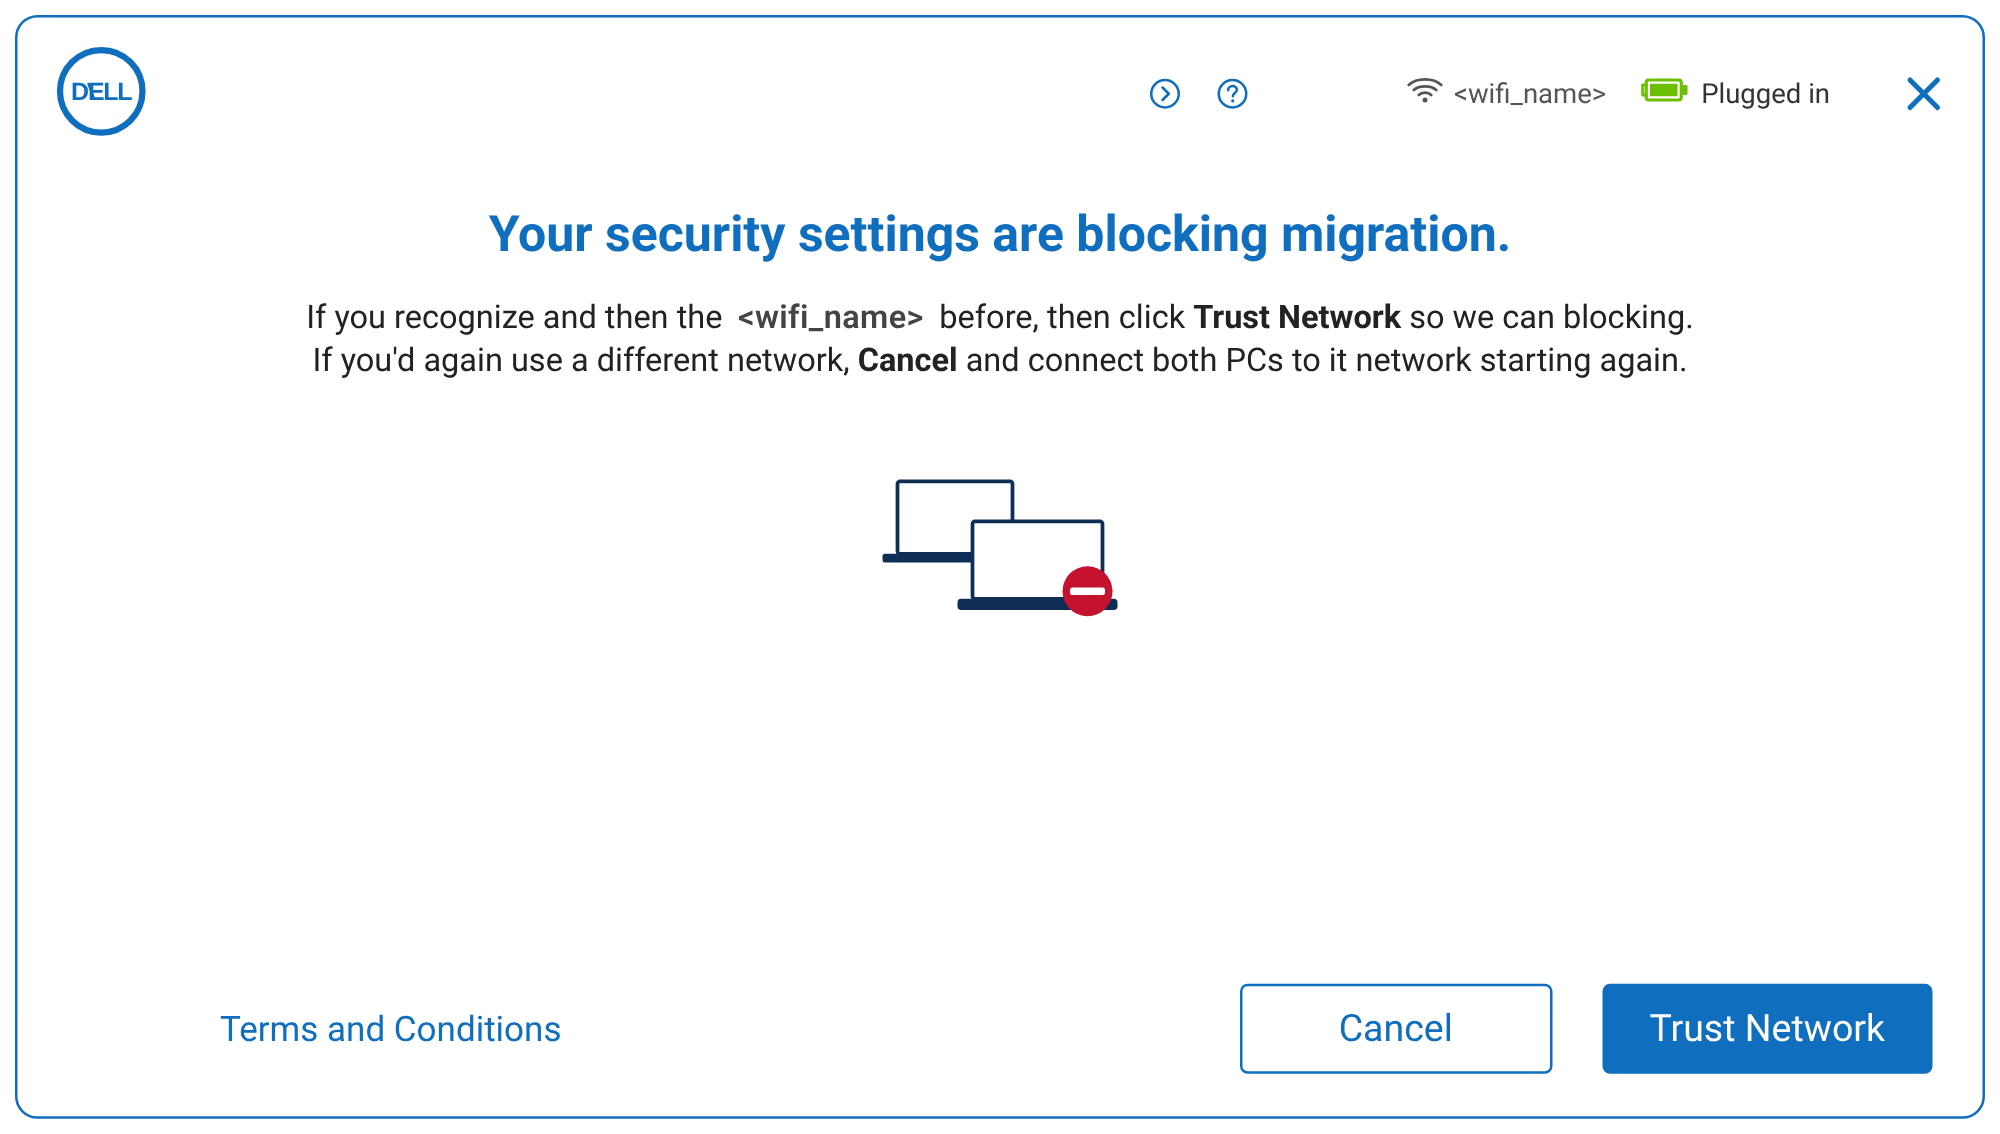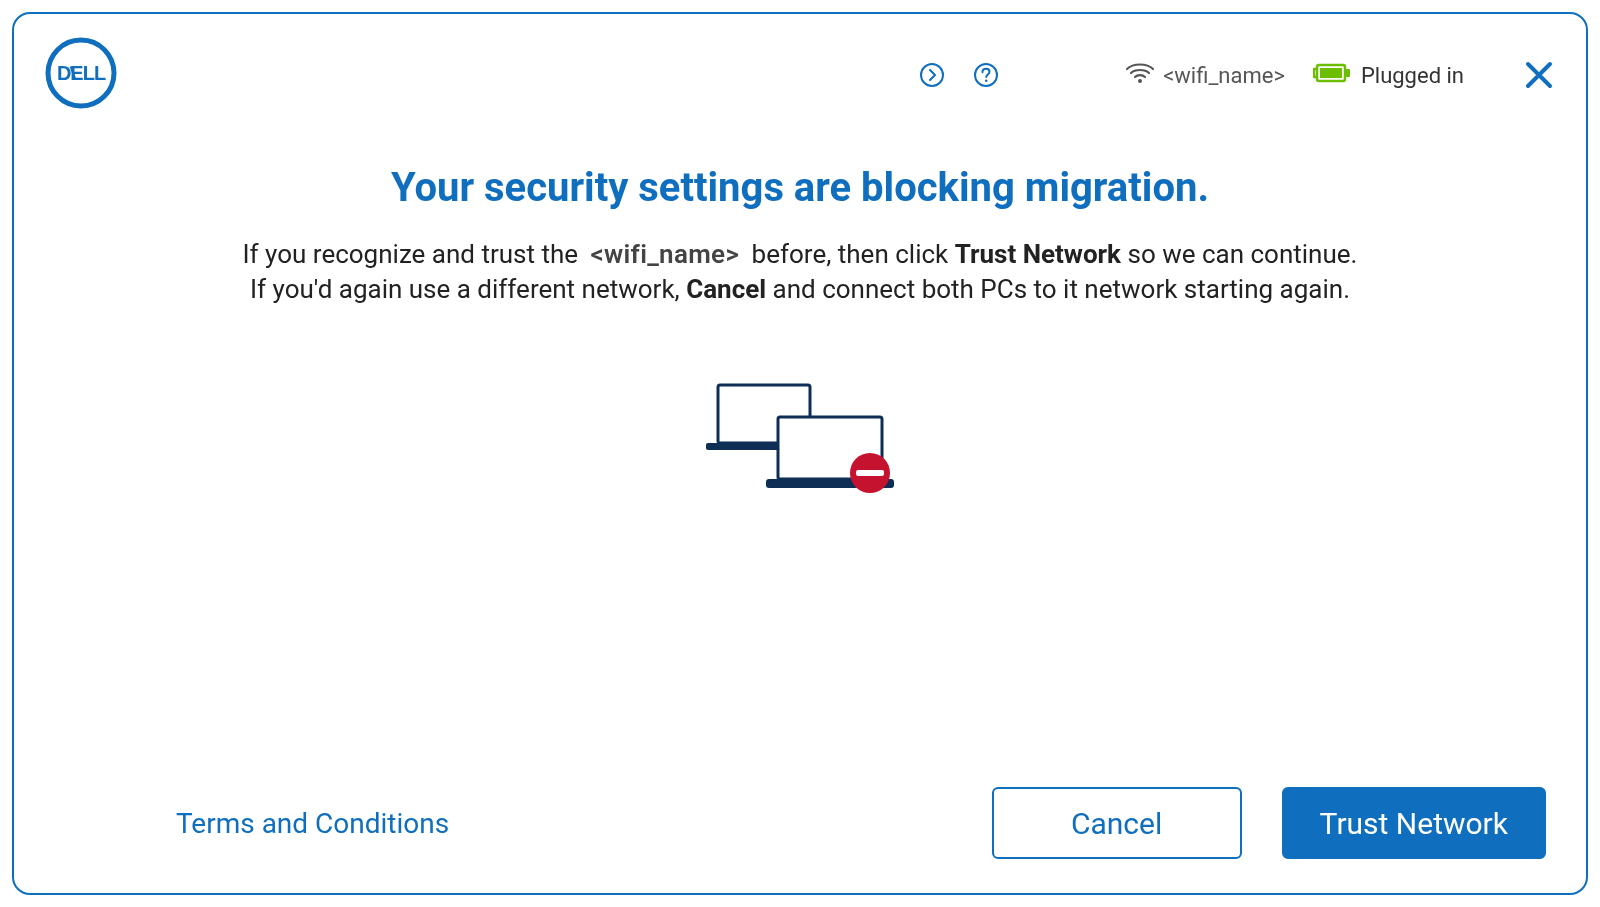--- a/index.html
+++ b/index.html
@@ -221,25 +221,25 @@
       <svg width="34" height="34" viewBox="0 0 34 34">
         <path d="M6 6 L28 28 M28 6 L6 28" stroke="#0F6EBE" stroke-width="4" stroke-linecap="round"></path>
       </svg>
     </span>
   </div>
 
   <div class="main">
     <div class="title">Your security settings are blocking migration.</div>
 
     <div class="body-text">
-      <span>If you recognize and trust the </span>
+      <span>If you recognize and then the </span>
       <span class="wifi-tag">&lt;wifi_name&gt;</span>
       <span> before, then click </span>
       <span class="bold">Trust Network</span>
-      <span> so we can continue.</span>
+      <span> so we can blocking.</span>
       <br>
       <span>If you'd again use a different network, </span>
       <span class="bold">Cancel</span>
       <span> and connect both PCs to it network starting again.</span>
     </div>
 
     <div class="illustration">
       <svg width="200" height="130" viewBox="0 0 200 130">
 
         <rect x="18" y="8" width="92" height="58" rx="2" fill="#fff" stroke="#0E2E56" stroke-width="3"></rect>

